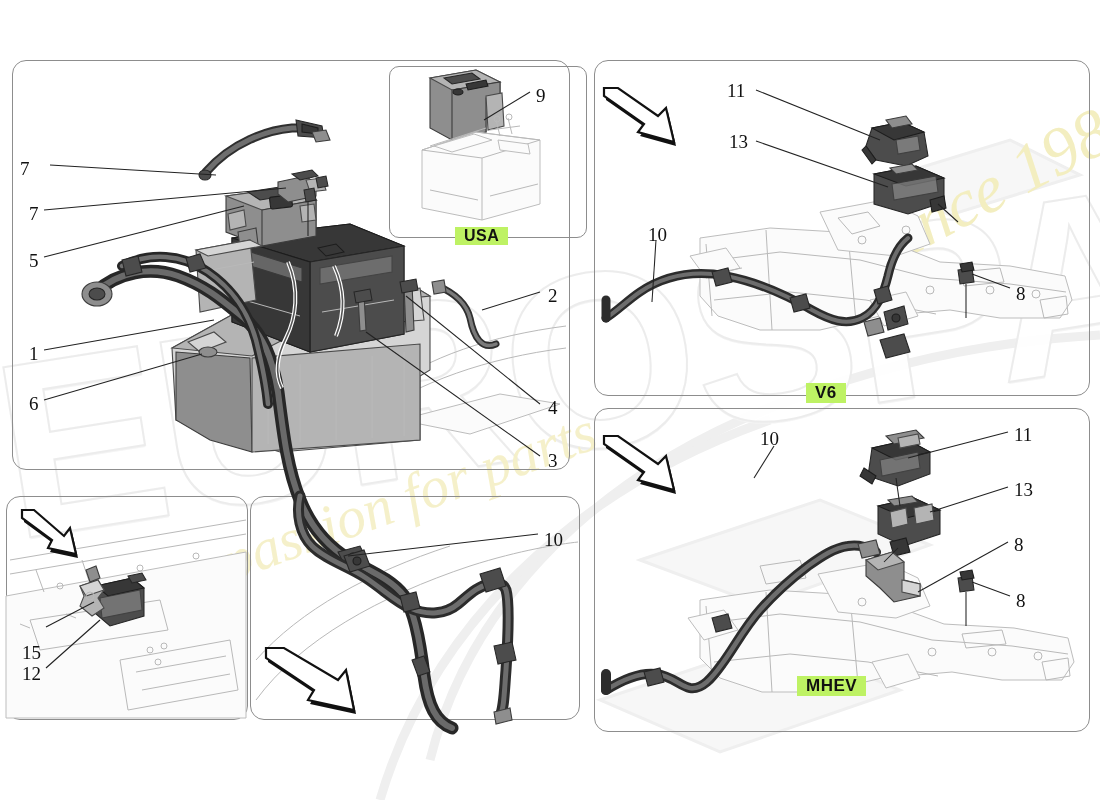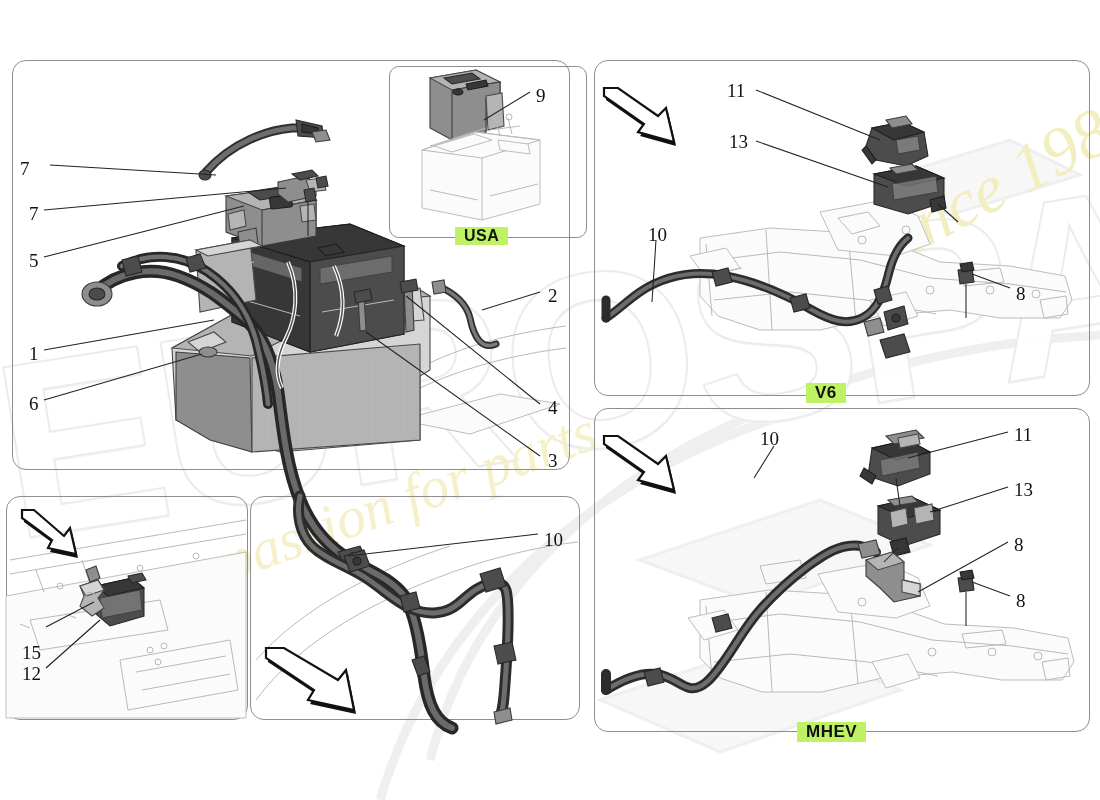--- a/index.html
+++ b/index.html
@@ -74,21 +74,21 @@
     font-size:17px;
     color:#111;
     background:#bef264;
     padding:0 9px;
     z-index:8;
     letter-spacing:.5px;
     white-space:nowrap;
   }
   #cap-usa{left:455px;top:227px;font-size:16px;}
   #cap-v6{left:806px;top:383px;}
-  #cap-mhev{left:797px;top:722px;}
+  #cap-mhev{left:797px;top:676px;}
 
   
   .lbl{
     position:absolute;
     font-family:"Liberation Serif", serif;
     font-size:19px;
     color:#111;
     z-index:7;
     white-space:nowrap;
   }

